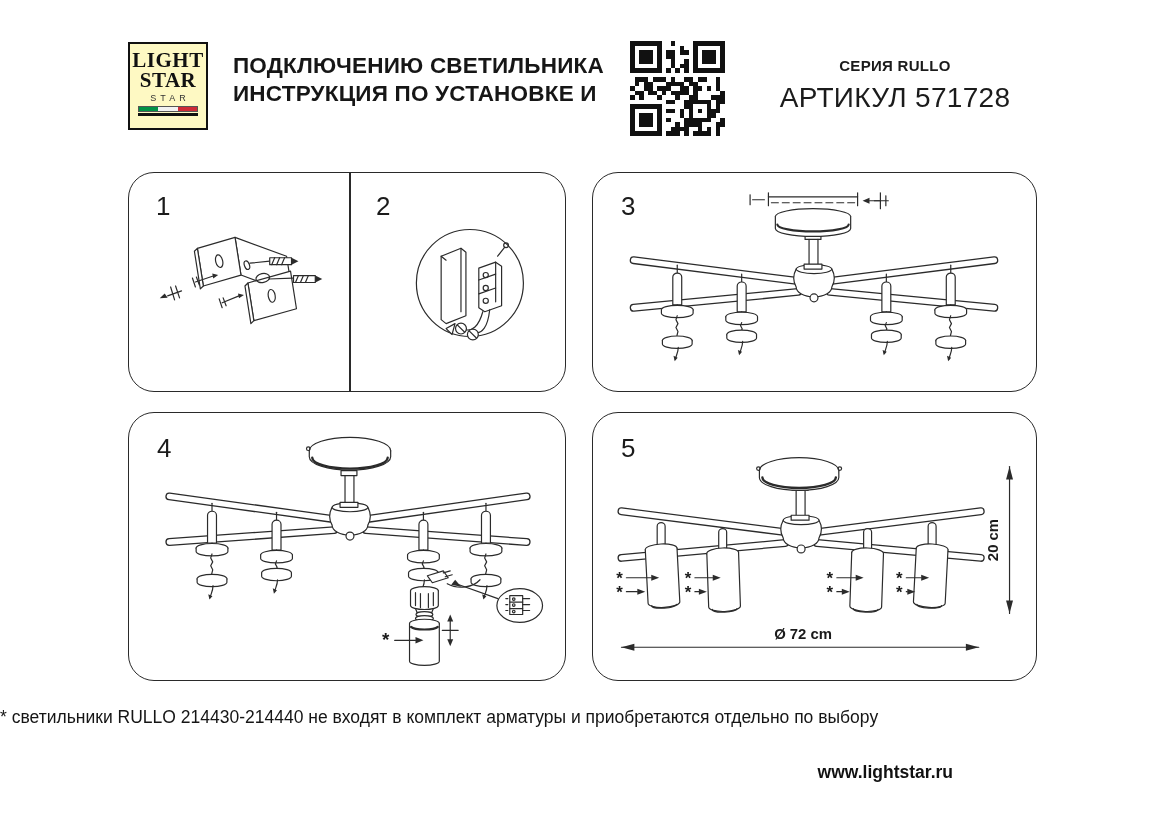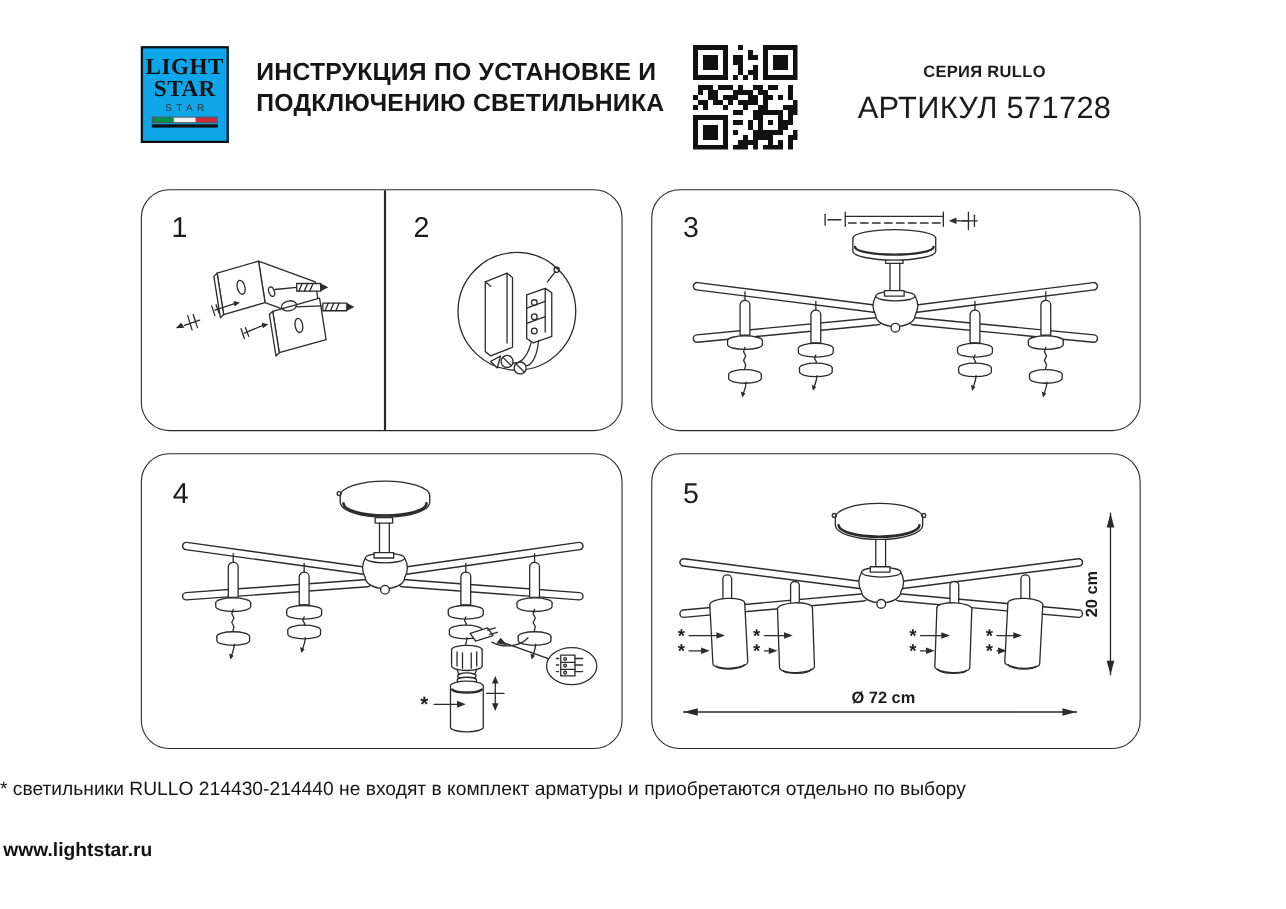--- a/index.html
+++ b/index.html
@@ -2,21 +2,21 @@
 <html><head>
 <meta charset="utf-8">
 <style>
   * { margin:0; padding:0; box-sizing:border-box; }
   html,body { background:#fff; }
   body { width:1169px; height:826px; font-family:"Liberation Sans", sans-serif; color:#1b1b1b; }
   .page { position:relative; width:1169px; height:826px; background:#fff; overflow:hidden; }
 
   
   .logo-box { position:absolute; left:128px; top:42px; width:80px; height:88px;
-              border:2px solid #111; background:#0ea5e9; text-align:center; padding-top:7px; }
+              border:2px solid #111; background:#fef9c3; text-align:center; padding-top:7px; }
   .logo-word { font-family:"Liberation Serif", serif; font-weight:bold; font-size:21px;
                line-height:0.93; letter-spacing:0.5px; color:#111; }
   .logo-group { font-size:9px; letter-spacing:4px; text-indent:4px; color:#333; margin-top:3px; }
   .logo-flag { display:flex; height:6px; margin:3px 8px 0; border:0.5px solid #555; }
   .flag-g { flex:1; background:#009246; }
   .flag-w { flex:1; background:#f2f2f2; }
   .flag-r { flex:1; background:#ce2b37; }
   .logo-underline { height:2.5px; background:#111; margin:1px 8px 0; }
 
   .title { position:absolute; left:233px; top:52px; font-size:22.5px; font-weight:bold;
@@ -40,21 +40,21 @@
   .half-l { width:220px !important; }
   .half-r { left:220px !important; width:218px !important; }
   .ro { stroke:#2b2b2b; stroke-width:8; }
   .ri { stroke:#fff; stroke-width:5.4; }
   .ast { font-size:17px; font-weight:bold; fill:#1b1b1b; stroke:none; font-family:"Liberation Sans",sans-serif; }
   .ast4 { font-size:19px; }
   .dim { font-size:15px; font-weight:bold; fill:#1b1b1b; stroke:none; font-family:"Liberation Sans",sans-serif; }
 
   
   .footnote { position:absolute; left:0; top:707px; width:1169px; text-align:left; font-size:17.5px; color:#151515; }
-  .website  { position:absolute; left:3px; top:762px; width:939px; text-align:left; font-size:17.5px; font-weight:bold; color:#111; }
+  .website  { position:absolute; left:14px; top:762px; width:939px; text-align:right; font-size:17.5px; font-weight:bold; color:#111; }
 </style>
 </head>
 <body>
 
 <div class="page">
 
   <svg width="0" height="0" style="position:absolute" aria-hidden="true">
     <defs>
       <g id="holder-a">
         <line x1="0" y1="-6" x2="0" y2="2"></line>
@@ -94,22 +94,22 @@
     <div class="logo-group">STAR</div>
     <div class="logo-flag">
       <span class="flag-g"></span>
         <span class="flag-w"></span>
         <span class="flag-r"></span>
     </div>
     <div class="logo-underline"></div>
   </div>
 
   <div class="title">
+    <div>ПОДКЛЮЧЕНИЮ СВЕТИЛЬНИКА</div>
     <div>ИНСТРУКЦИЯ ПО УСТАНОВКЕ И</div>
-    <div>ПОДКЛЮЧЕНИЮ СВЕТИЛЬНИКА</div>
   </div>
 
   <svg id="qr" class="qr" viewBox="0 0 21 21" width="95" height="95" shape-rendering="crispEdges" fill="#111">
       <rect x="0" y="0" width="1" height="1"></rect>
       <rect x="1" y="0" width="1" height="1"></rect>
       <rect x="2" y="0" width="1" height="1"></rect>
       <rect x="3" y="0" width="1" height="1"></rect>
       <rect x="4" y="0" width="1" height="1"></rect>
       <rect x="5" y="0" width="1" height="1"></rect>
       <rect x="6" y="0" width="1" height="1"></rect>

